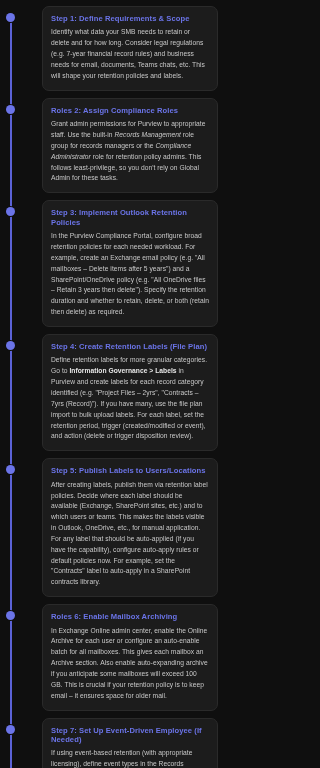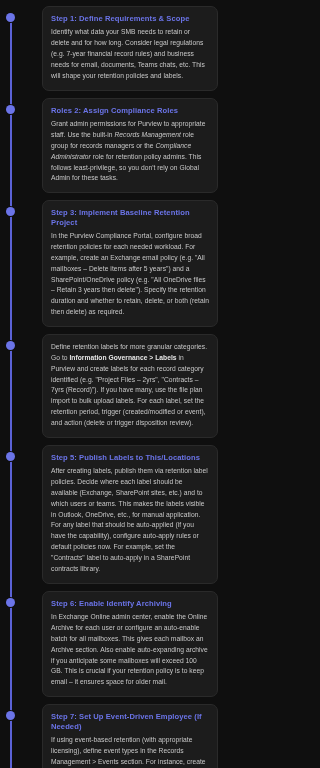--- a/index.html
+++ b/index.html
@@ -97,41 +97,42 @@
     <div class="step">
       <span class="dot"></span>
       <div class="card">
         <div class="card-title">Roles 2: Assign Compliance Roles</div>
         <div class="card-body">Grant admin permissions for Purview to appropriate staff. Use the built-in <i>Records Management</i> role group for records managers or the <i>Compliance Administrator</i> role for retention policy admins. This follows least-privilege, so you don't rely on Global Admin for these tasks.</div>
       </div>
     </div>
     <div class="step">
       <span class="dot"></span>
       <div class="card">
-        <div class="card-title">Step 3: Implement Baseline Retention Project</div>
+        <div class="card-title">Step 3: Implement Outlook Retention Policies</div>
         <div class="card-body">In the Purview Compliance Portal, configure broad retention policies for each needed workload. For example, create an Exchange email policy (e.g. "All mailboxes – Delete items after 5 years") and a SharePoint/OneDrive policy (e.g. "All OneDrive files – Retain 3 years then delete"). Specify the retention duration and whether to retain, delete, or both (retain then delete) as required.</div>
       </div>
     </div>
     <div class="step">
       <span class="dot"></span>
       <div class="card">
+        <div class="card-title">Step 4: Create Retention Labels (File Plan)</div>
         <div class="card-body">Define retention labels for more granular categories. Go to <b>Information Governance &gt; Labels</b> in Purview and create labels for each record category identified (e.g. "Project Files – 2yrs", "Contracts – 7yrs (Record)"). If you have many, use the file plan import to bulk upload labels. For each label, set the retention period, trigger (created/modified or event), and action (delete or trigger disposition review).</div>
       </div>
     </div>
     <div class="step">
       <span class="dot"></span>
       <div class="card">
-        <div class="card-title">Step 5: Publish Labels to This/Locations</div>
+        <div class="card-title">Step 5: Publish Labels to Users/Locations</div>
         <div class="card-body">After creating labels, publish them via retention label policies. Decide where each label should be available (Exchange, SharePoint sites, etc.) and to which users or teams. This makes the labels visible in Outlook, OneDrive, etc., for manual application. For any label that should be auto-applied (if you have the capability), configure auto-apply rules or default policies now. For example, set the "Contracts" label to auto-apply in a SharePoint contracts library.</div>
       </div>
     </div>
     <div class="step">
       <span class="dot"></span>
       <div class="card">
-        <div class="card-title">Step 6: Enable Identify Archiving</div>
+        <div class="card-title">Roles 6: Enable Mailbox Archiving</div>
         <div class="card-body">In Exchange Online admin center, enable the Online Archive for each user or configure an auto-enable batch for all mailboxes. This gives each mailbox an Archive section. Also enable auto-expanding archive if you anticipate some mailboxes will exceed 100 GB. This is crucial if your retention policy is to keep email – it ensures space for older mail.</div>
       </div>
     </div>
     <div class="step">
       <span class="dot"></span>
       <div class="card">
         <div class="card-title">Step 7: Set Up Event-Driven Employee (If Needed)</div>
         <div class="card-body">If using event-based retention (with appropriate licensing), define event types in the Records Management &gt; Events section. For instance, create an event type "Employee Departure". When an employee leaves, you would then create an event instance for that type, input the date, and associate that user's content with the event (e.g. via a PowerShell script or an uploaded CSV of IDs). This will trigger any labels waiting on that event (like a "Employee Exit – 1yr retain" label on their OneDrive files).</div>
       </div>
     </div>

